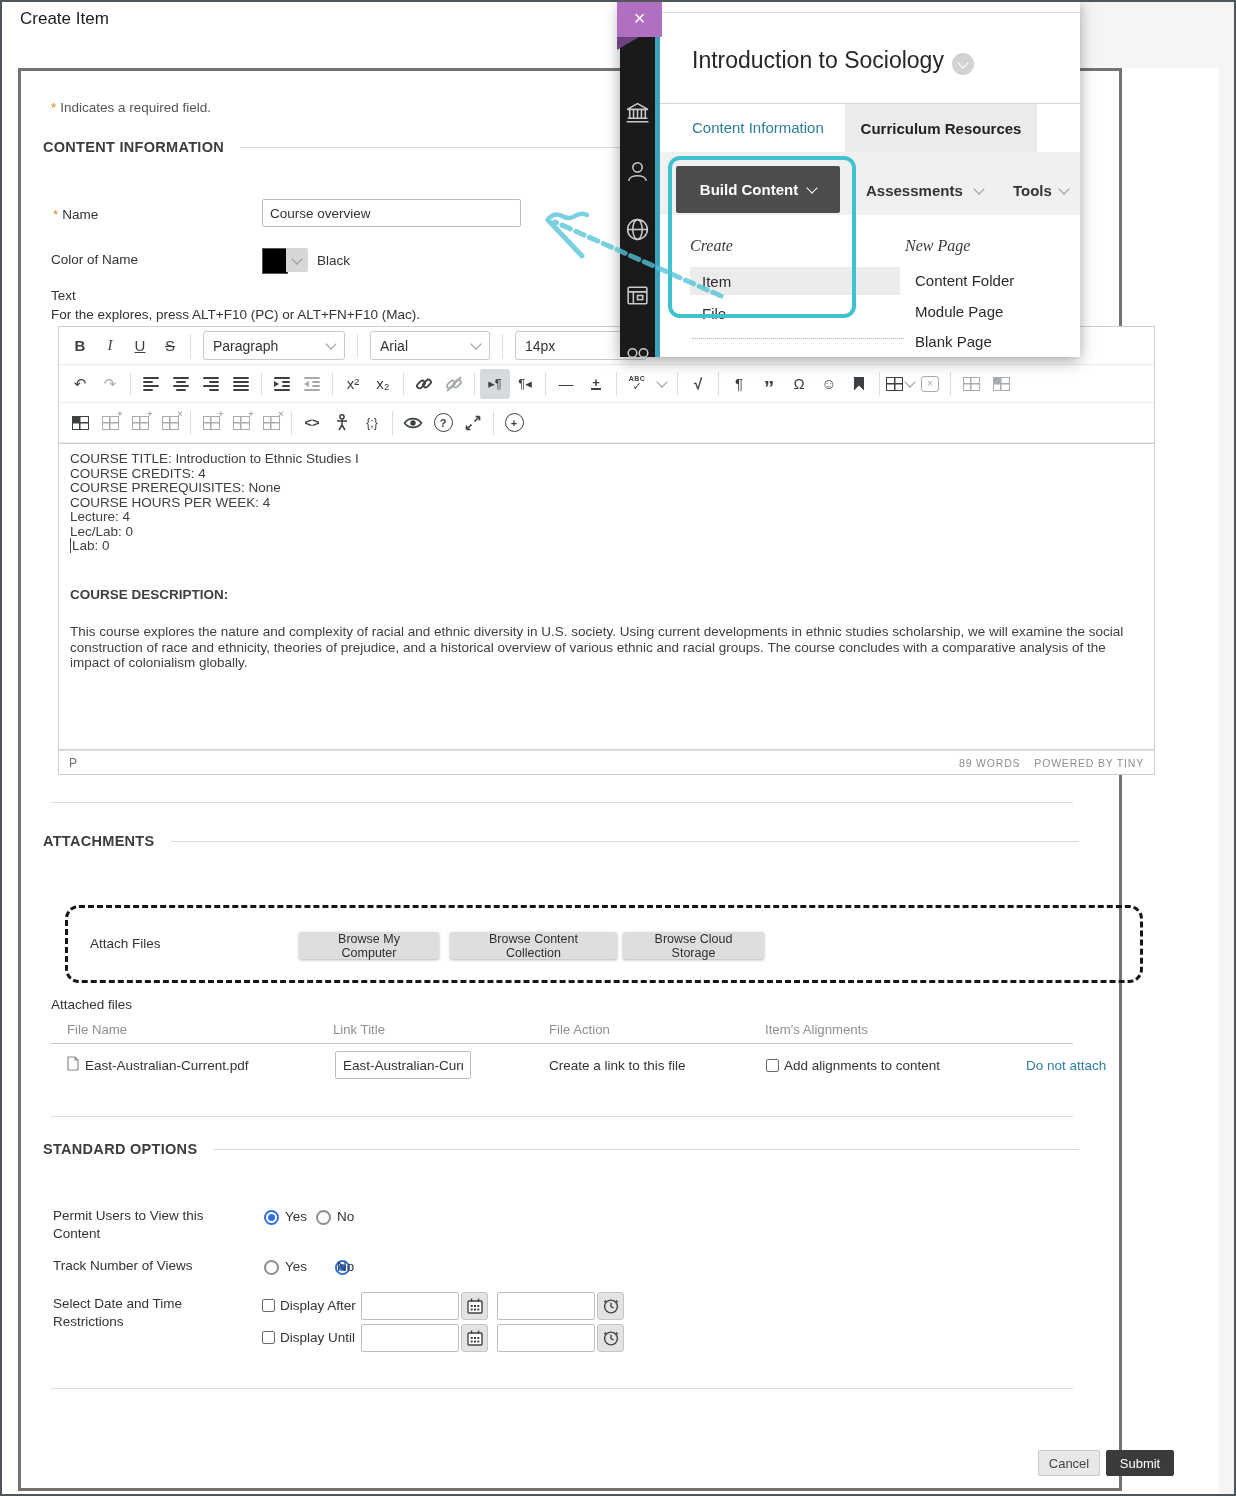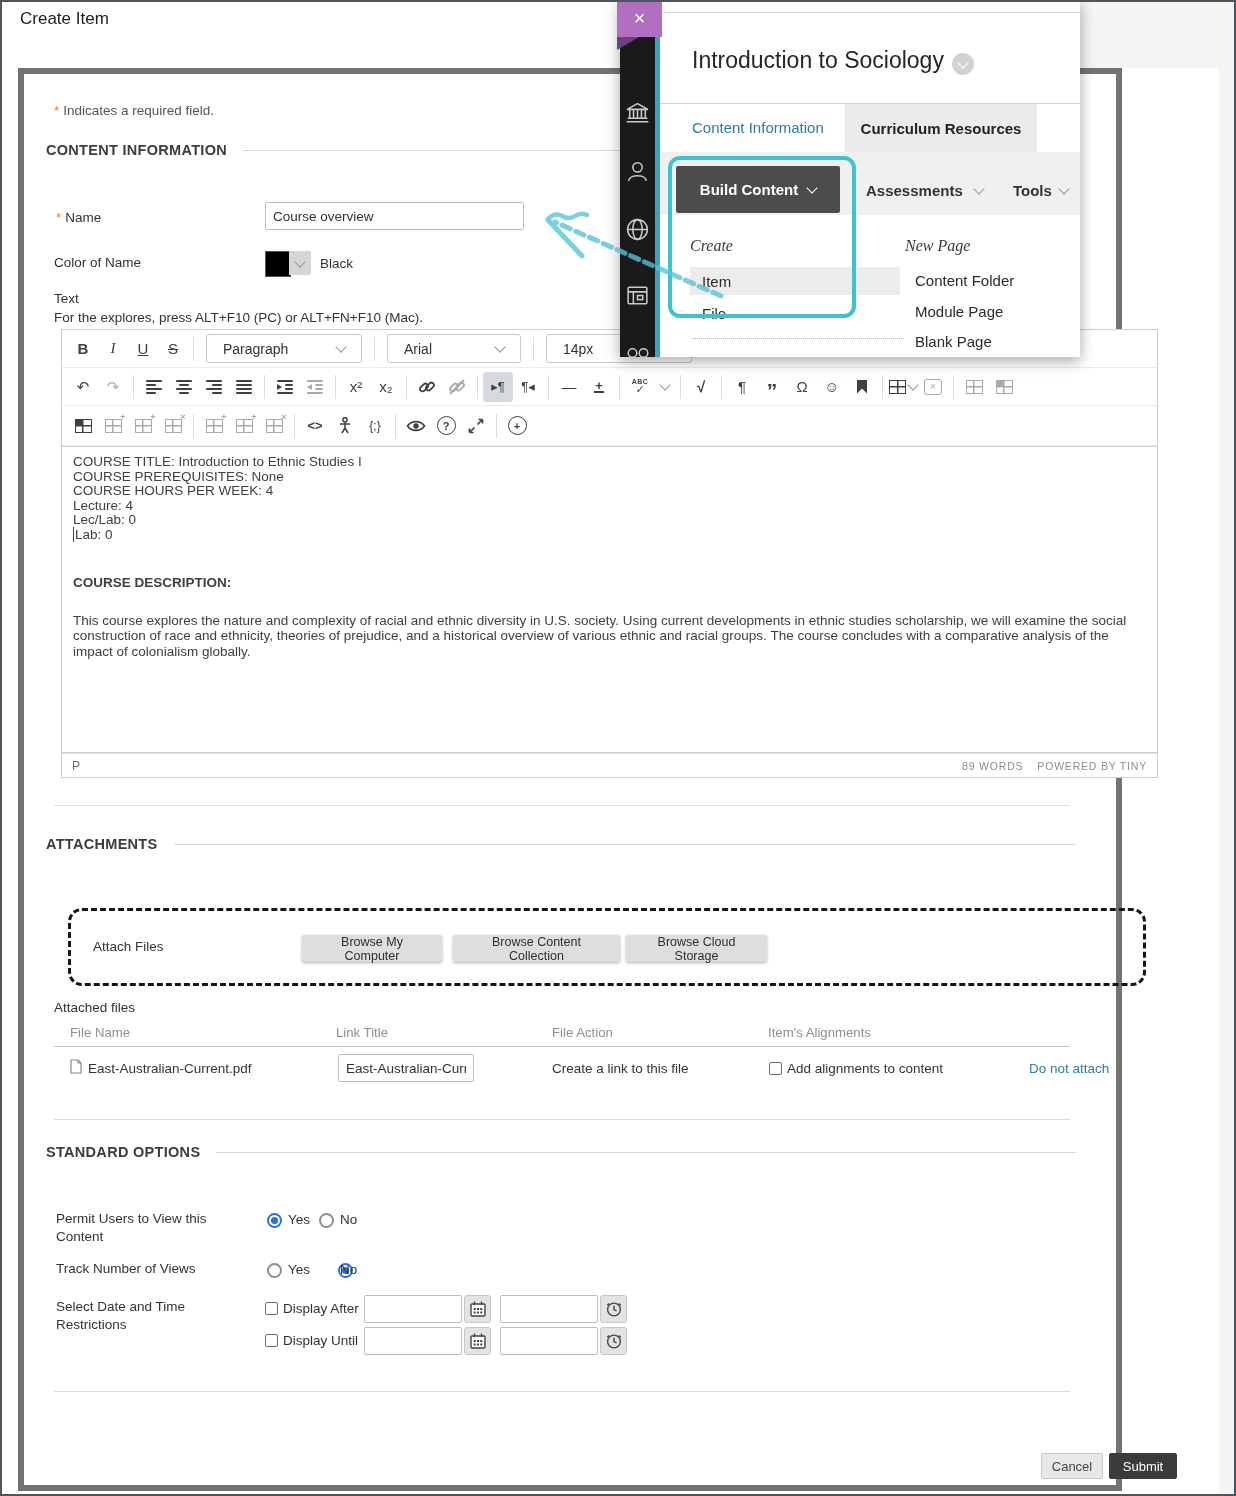--- a/index.html
+++ b/index.html
@@ -2,39 +2,39 @@
 <html><head>
 <meta charset="utf-8">
 <style>
 html,body{margin:0;padding:0}
 body{width:1236px;height:1496px;position:relative;font-family:"Liberation Sans",sans-serif;background:#fff;color:#333;overflow:hidden}
 .abs{position:absolute}
 .frame{position:absolute;inset:0;border:2px solid #4e555b;pointer-events:none;z-index:60}
 .graytr{position:absolute;left:1080px;top:2px;width:140px;height:66px;background:#f5f5f5;z-index:1}
 .grayr{position:absolute;left:1219px;top:2px;width:15px;height:1492px;background:#f5f5f5;z-index:1}
 .page-title{position:absolute;left:20px;top:9px;font-size:17px;color:#1d1d1d;z-index:2}
-.panel{position:absolute;left:18px;top:68px;width:1104px;height:1423px;background:#fff;border:6px solid #737373;box-sizing:border-box;z-index:2}
+.panel{position:absolute;left:18px;top:68px;width:1104px;height:1423px;background:#fff;border:3px solid #737373;box-sizing:border-box;z-index:2}
 .panel .abs{position:absolute}
 .star{color:#e0821f;margin-right:4px}
 .lbl{font-size:13.5px;color:#333}
 .sec-head{display:flex;align-items:center;gap:16px;font-weight:bold;font-size:14.5px;color:#3c3c3c;letter-spacing:.3px}
 .sec-head .rule{flex:1;height:1px;background:#d9d9d9}
 .hdiv{height:1px;background:#dcdcdc}
 .inp{border:1px solid #bdbdbd;border-radius:2px;background:#fff;font-family:"Liberation Sans",sans-serif;font-size:13.5px;color:#333;padding:0 7px;box-sizing:border-box;height:28px}
 .chev{display:inline-block;width:7px;height:7px;border-right:1.6px solid #979797;border-bottom:1.6px solid #979797;transform:rotate(45deg);margin-top:-3px}
 .chev.wh{border-color:#fff}
 
 .editor{position:absolute;left:37px;top:255px;width:1097px}
 .toolbar{border:1px solid #cfcfcf;border-bottom:none;background:#fff}
 .tb-row{display:flex;align-items:center;padding:0 6px;height:37px;border-bottom:1px solid #ececec}
 .ti{min-width:30px;height:30px;display:flex;align-items:center;justify-content:center;font-size:15px;color:#3c4043;border-radius:3px;gap:3px}
 .dis{color:#a7abb0}
 .sel{background:#d6d9dd}
 .sep{width:1px;height:24px;background:#ddd;margin:0 5px;flex:0 0 auto}
-.dd{display:flex;align-items:center;justify-content:space-between;border:1px solid #c9c9c9;border-radius:3px;height:27px;padding:0 16px;font-size:14px;color:#333;margin:0 7px;background:#fff}
+.dd{display:flex;align-items:center;justify-content:space-between;border:1px solid #c9c9c9;border-radius:3px;height:27px;padding:0 9px;font-size:14px;color:#333;margin:0 7px;background:#fff}
 .alic{width:16px;height:14px;display:flex;flex-direction:column;justify-content:space-between}
 .alic i{display:block;height:2px;background:#3c4043;border-radius:1px;width:100%}
 .alic.l i:nth-child(even){width:62%;align-self:flex-start}
 .alic.c i:nth-child(even){width:62%;align-self:center}
 .alic.r i:nth-child(even){width:62%;align-self:flex-end}
 .indt{position:relative;width:16px;height:14px}
 .indt i{position:absolute;height:2px;background:#3c4043;border-radius:1px}
 .indt i:nth-child(1){top:0;left:0;right:0}
 .indt i:nth-child(2){top:4px;left:8px;right:0}
 .indt i:nth-child(3){top:8px;left:8px;right:0}
@@ -310,20 +310,21 @@
             </svg>
           </div>
         <div class="sep"></div>
         <div class="ti">
             <span class="circ">+</span>
           </div>
       </div>
     </div>
     <div class="ed-content">
       <div>COURSE TITLE: Introduction to Ethnic Studies I</div>
+      <div>COURSE CREDITS: 4</div>
       <div>COURSE PREREQUISITES: None</div>
       <div>COURSE HOURS PER WEEK: 4</div>
       <div>Lecture: 4</div>
       <div>Lec/Lab: 0</div>
       <div class="caretline">Lab: 0</div>
       <div class="ed-desc-head">COURSE DESCRIPTION:</div>
       <div class="ed-desc">This course explores the nature and complexity of racial and ethnic diversity in U.S. society. Using current developments in ethnic studies scholarship, we will examine the social construction of race and ethnicity, theories of prejudice, and a historical overview of various ethnic and racial groups. The course concludes with a comparative analysis of the impact of colonialism globally.</div>
     </div>
     <div class="ed-status">
       <span class="elp">P</span>

